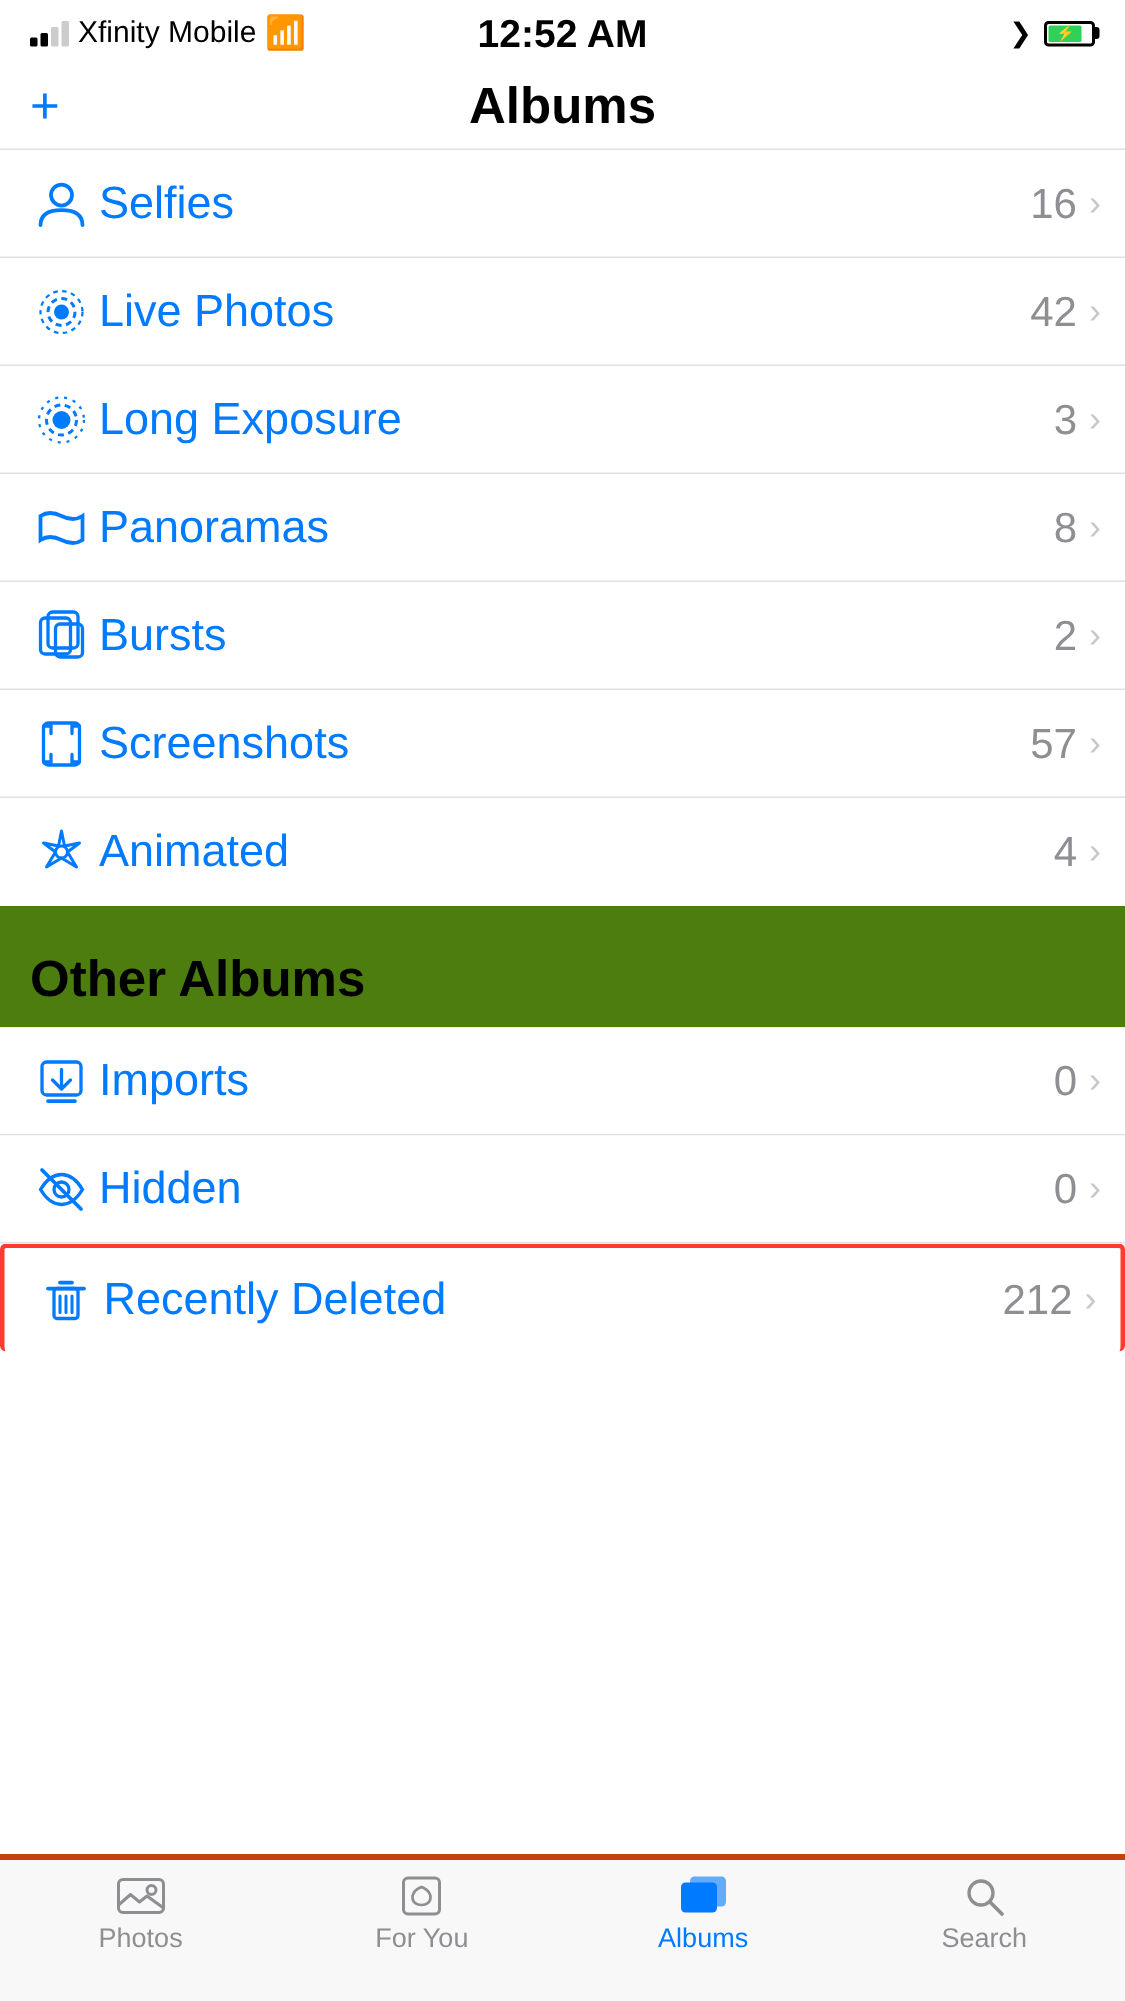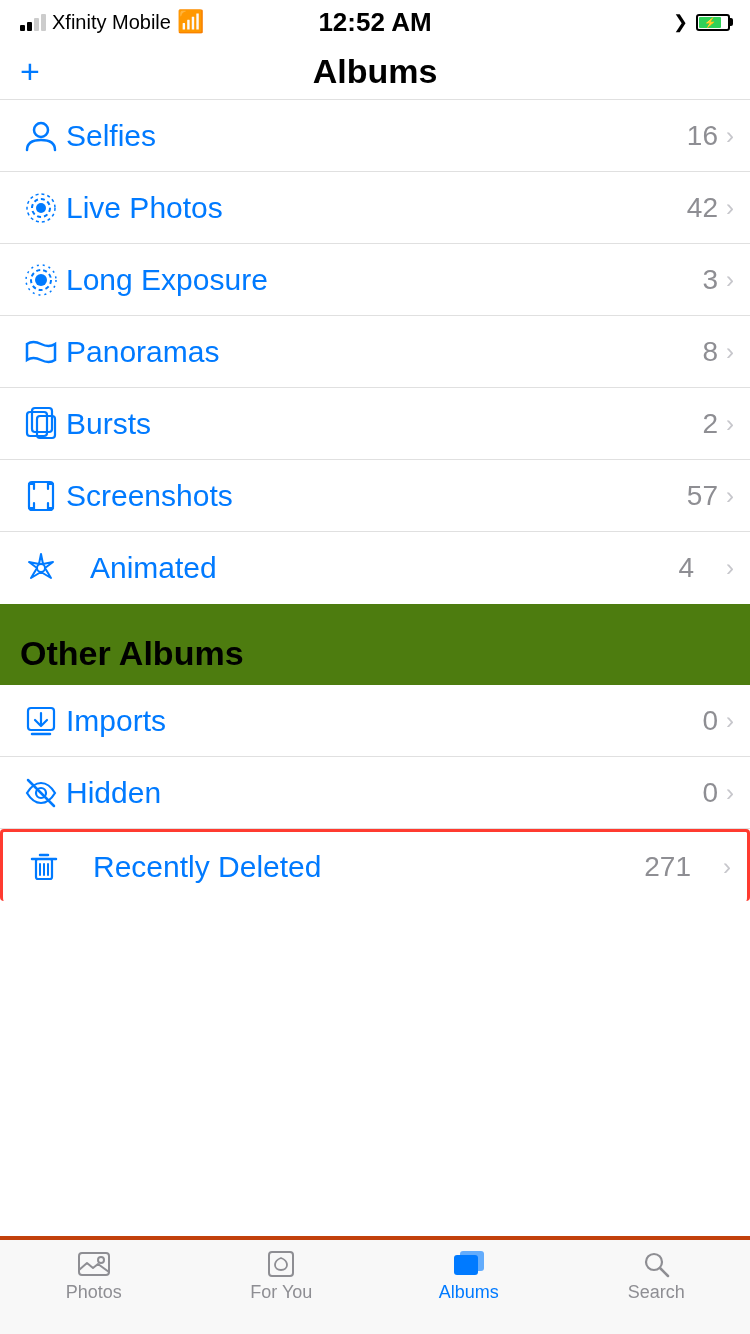--- a/index.html
+++ b/index.html
@@ -123,21 +123,20 @@
       align-items: center;
       padding: 0 16px;
       height: 72px;
       background: #fff;
       border-bottom: 1px solid #e0e0e0;
       cursor: pointer;
       position: relative;
     }
     .list-item:last-child {
       border-bottom: none;
-      gap: 24px;
     }
     .list-item-icon {
       width: 50px;
       display: flex;
       align-items: center;
       justify-content: center;
       flex-shrink: 0;
     }
     .list-item-label {
       flex: 1;
@@ -372,21 +371,21 @@
         <svg width="36" height="36" viewBox="0 0 36 36">
           <rect x="10" y="10" width="16" height="20" rx="2" fill="none" stroke="#007aff" stroke-width="2.2"></rect>
           <line x1="6" y1="10" x2="30" y2="10" stroke="#007aff" stroke-width="2.5" stroke-linecap="round"></line>
           <line x1="14" y1="6" x2="22" y2="6" stroke="#007aff" stroke-width="2.5" stroke-linecap="round"></line>
           <line x1="14" y1="15" x2="14" y2="26" stroke="#007aff" stroke-width="2" stroke-linecap="round"></line>
           <line x1="18" y1="15" x2="18" y2="26" stroke="#007aff" stroke-width="2" stroke-linecap="round"></line>
           <line x1="22" y1="15" x2="22" y2="26" stroke="#007aff" stroke-width="2" stroke-linecap="round"></line>
         </svg>
       </div>
       <span class="list-item-label">Recently Deleted</span>
-      <span class="list-item-count">271</span>
+      <span class="list-item-count">212</span>
       <span class="list-item-chevron">›</span>
     </div>
 
   </div>
 </div>
 
 <div class="tab-bar">
 
   <div class="tab-item tab-inactive">
     <div>

